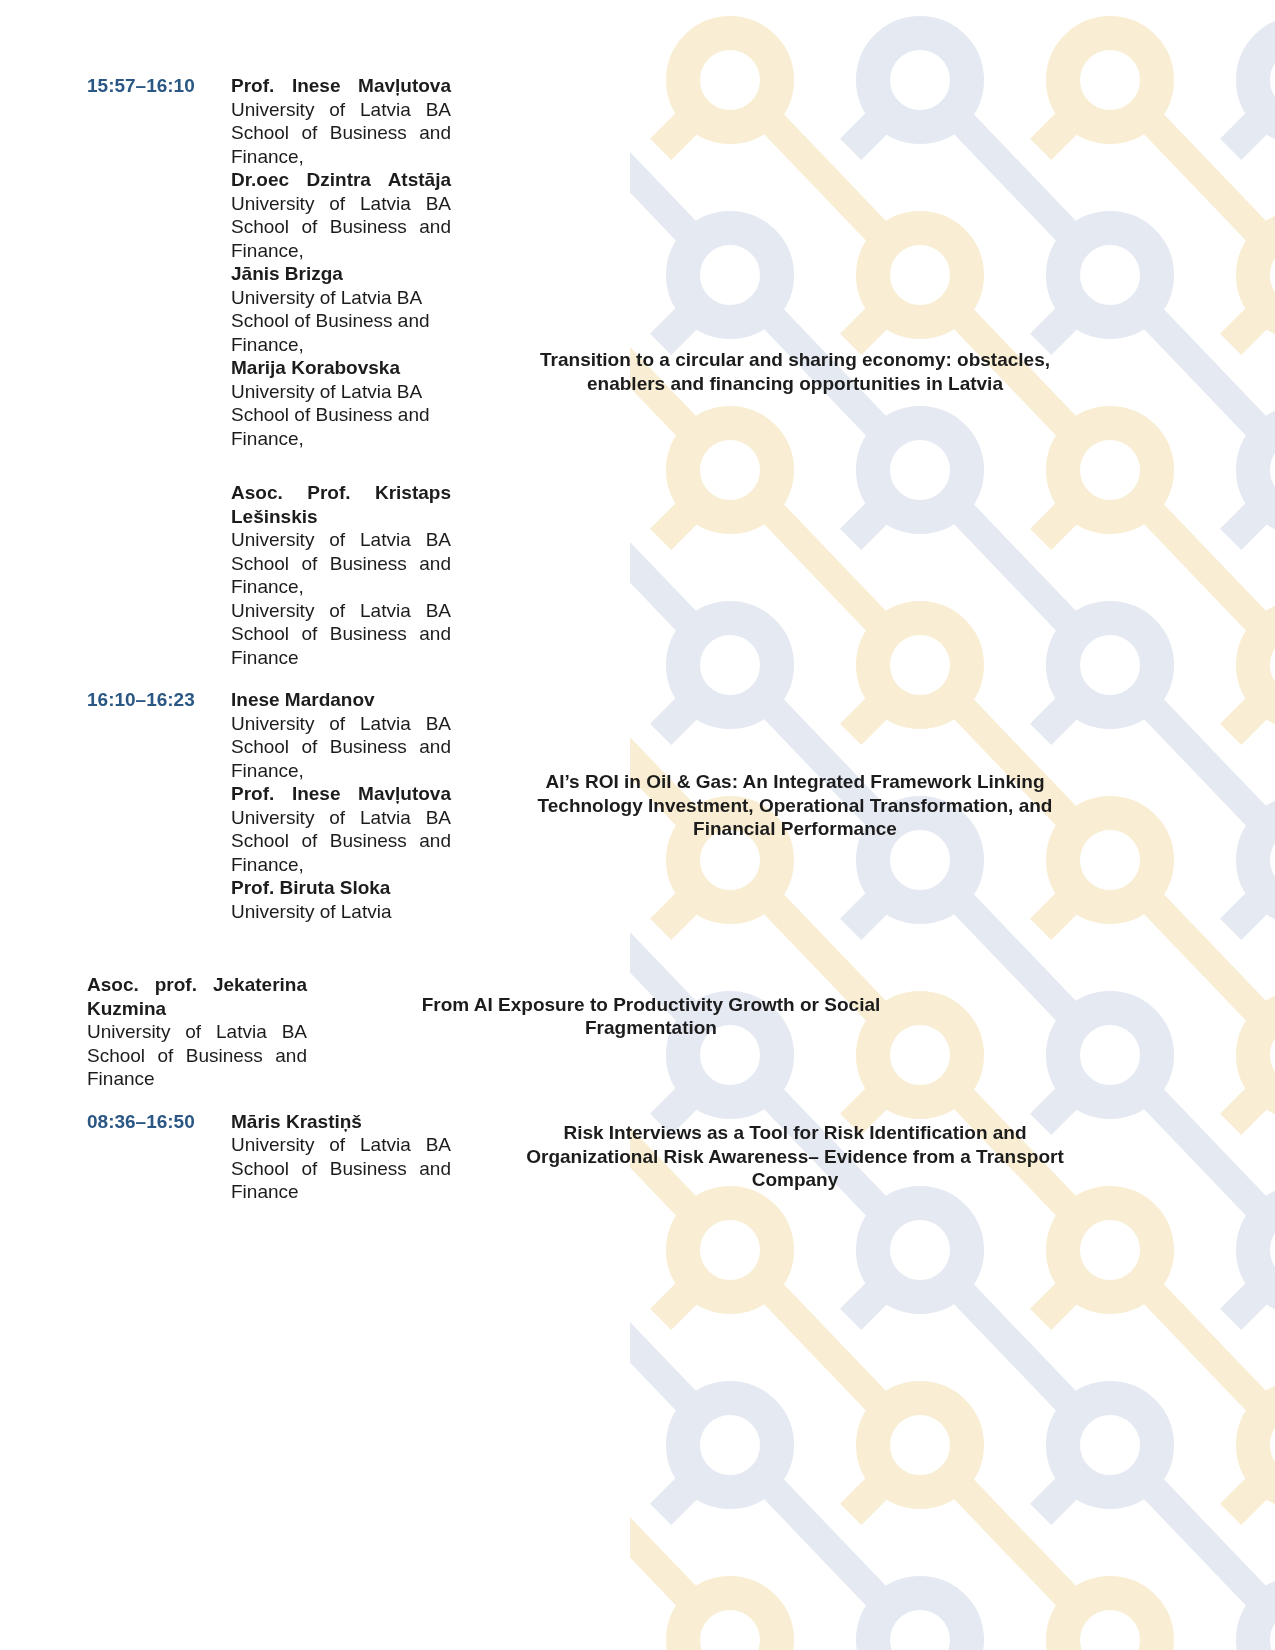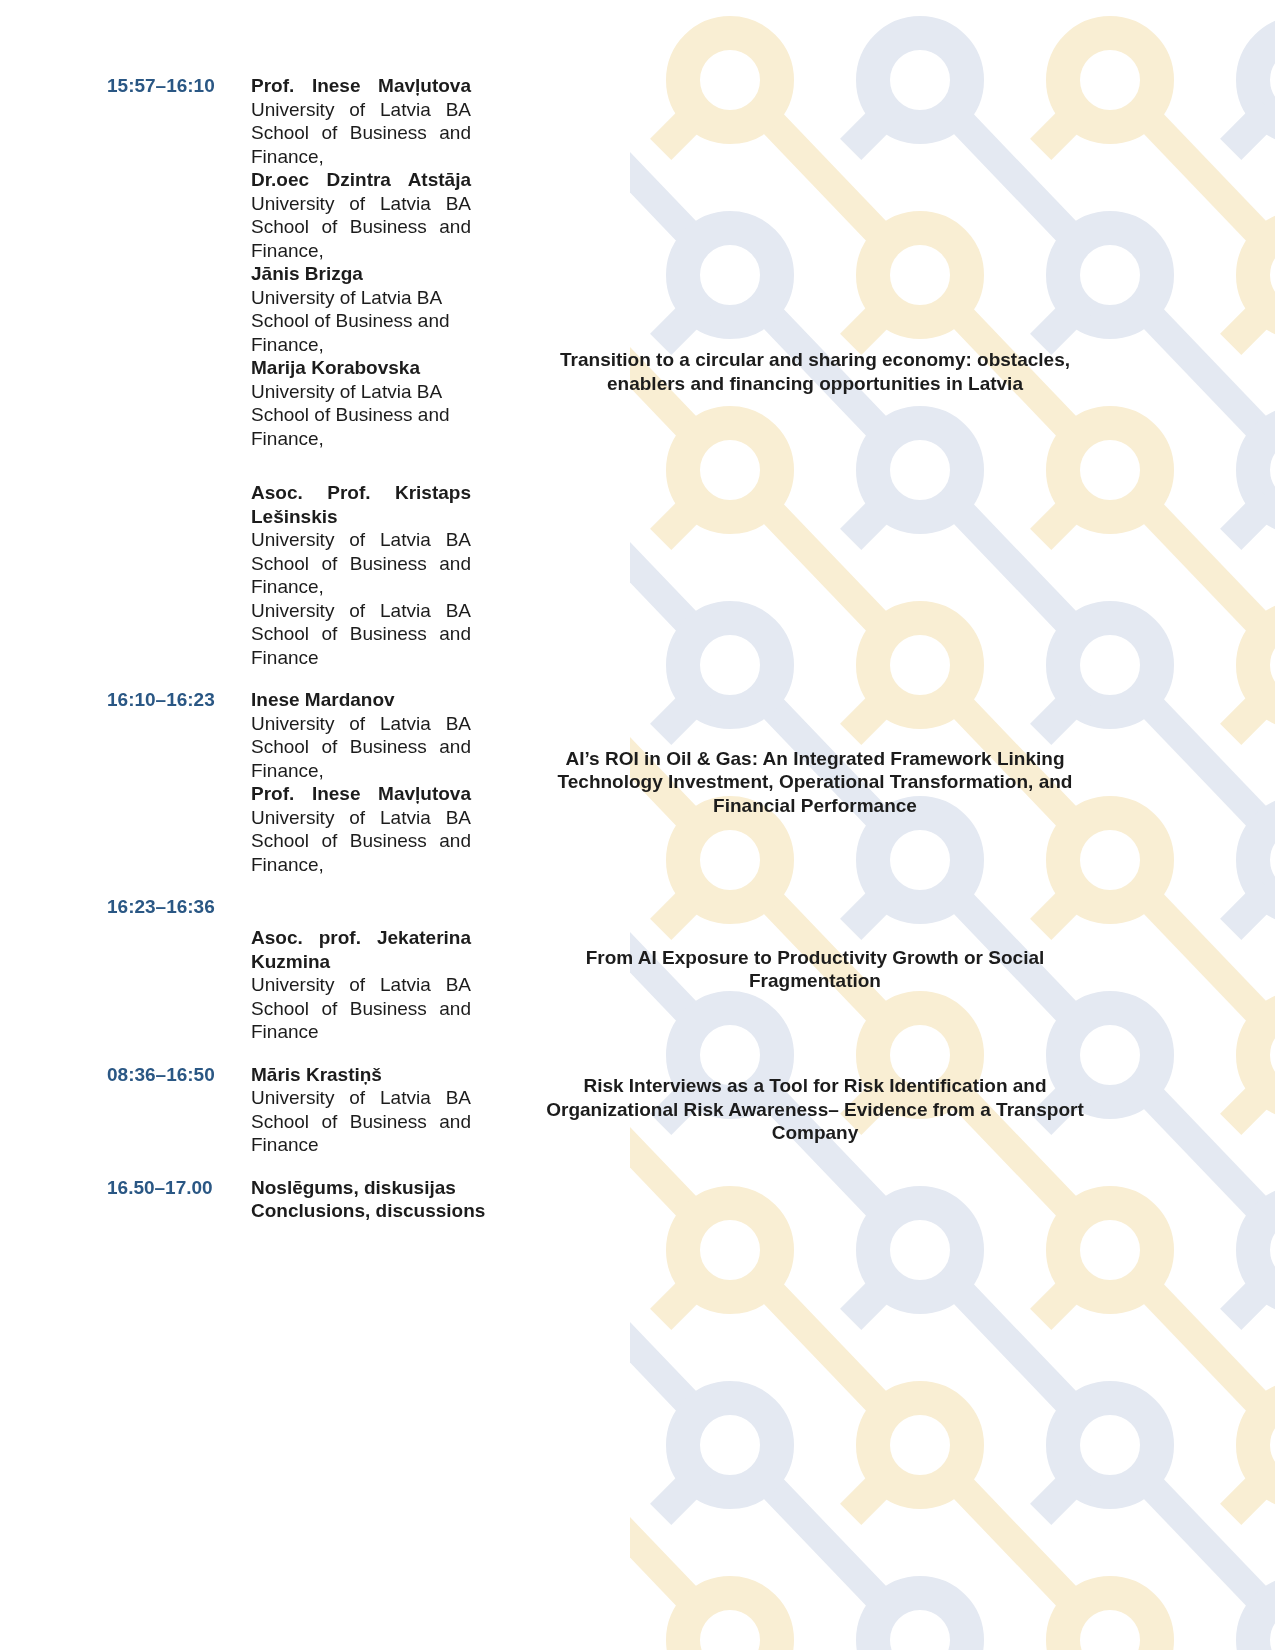--- a/index.html
+++ b/index.html
@@ -2,21 +2,21 @@
 <html style="--time-color: #2a5784;"><head>
 <meta charset="utf-8">
 <style>
   html,body{margin:0;padding:0;background:#fff;}
   .page{
     position:relative;width:1275px;height:1650px;overflow:hidden;background:#fff;
     font-family:"Liberation Sans", sans-serif;color:#1c1c1c;
   }
   .bg{position:absolute;top:0;left:630px;width:645px;height:1650px;pointer-events:none;}
   .bg svg{display:block;}
-  .content{position:absolute;top:74px;left:107px;}
+  .content{position:absolute;top:74px;left:87px;}
   .row{display:flex;align-items:stretch;margin-bottom:19px;}
   .col-time{
     width:144px;flex:none;font-size:19px;line-height:23.5px;font-weight:bold;
     color:var(--time-color,#2a5784);
   }
   .col-speakers{width:220px;flex:none;font-size:19px;line-height:23.5px;}
   .col-title{width:580px;margin-left:54px;flex:none;display:flex;align-items:center;justify-content:center;}
   .title{font-weight:bold;font-size:19px;line-height:23.5px;text-align:center;}
   .name{font-weight:bold;}
   .stretch{text-align:justify;text-align-last:justify;}
@@ -260,30 +260,31 @@
       </div>
       <div class="col-speakers">
         <div>
           <div class="name">Inese Mardanov</div>
           <div class="affil just">University of Latvia BA School of Business and Finance,</div>
         </div>
         <div>
           <div class="name stretch">Prof. Inese Mavļutova</div>
           <div class="affil just">University of Latvia BA School of Business and Finance,</div>
         </div>
+        <div>
+          <div class="name">Prof. Biruta Sloka</div>
+          <div class="affil">University of Latvia</div>
+        </div>
       </div>
       <div class="col-title">
         <div class="title">AI’s ROI in Oil &amp; Gas: An Integrated Framework Linking Technology Investment, Operational Transformation, and Financial Performance</div>
       </div>
     </section>
 
     <section class="row">
-      <div class="col-time">
-        <span>16:23–16:36</span>
-      </div>
       <div class="col-speakers">
         <div>
           <div class="name justname">Asoc. prof. Jekaterina Kuzmina</div>
           <div class="affil just">University of Latvia BA School of Business and Finance</div>
         </div>
       </div>
       <div class="col-title">
         <div class="title">From AI Exposure to Productivity Growth or Social Fragmentation</div>
       </div>
     </section>
@@ -296,27 +297,15 @@
         <div>
           <div class="name">Māris Krastiņš</div>
           <div class="affil just">University of Latvia BA School of Business and Finance</div>
         </div>
       </div>
       <div class="col-title">
         <div class="title">Risk Interviews as a Tool for Risk Identification and Organizational Risk Awareness– Evidence from a Transport Company</div>
       </div>
     </section>
 
-    <section class="row">
-      <div class="col-time">
-        <span>16.50–17.00</span>
-      </div>
-      <div class="col-speakers">
-        <div class="name nowrap">Noslēgums, diskusijas</div>
-        <div class="name nowrap">Conclusions, discussions</div>
-      </div>
-      <div class="col-title">
-        <div class="title"></div>
-      </div>
-    </section>
 
   </main>
 </div>
 
 </body></html>

